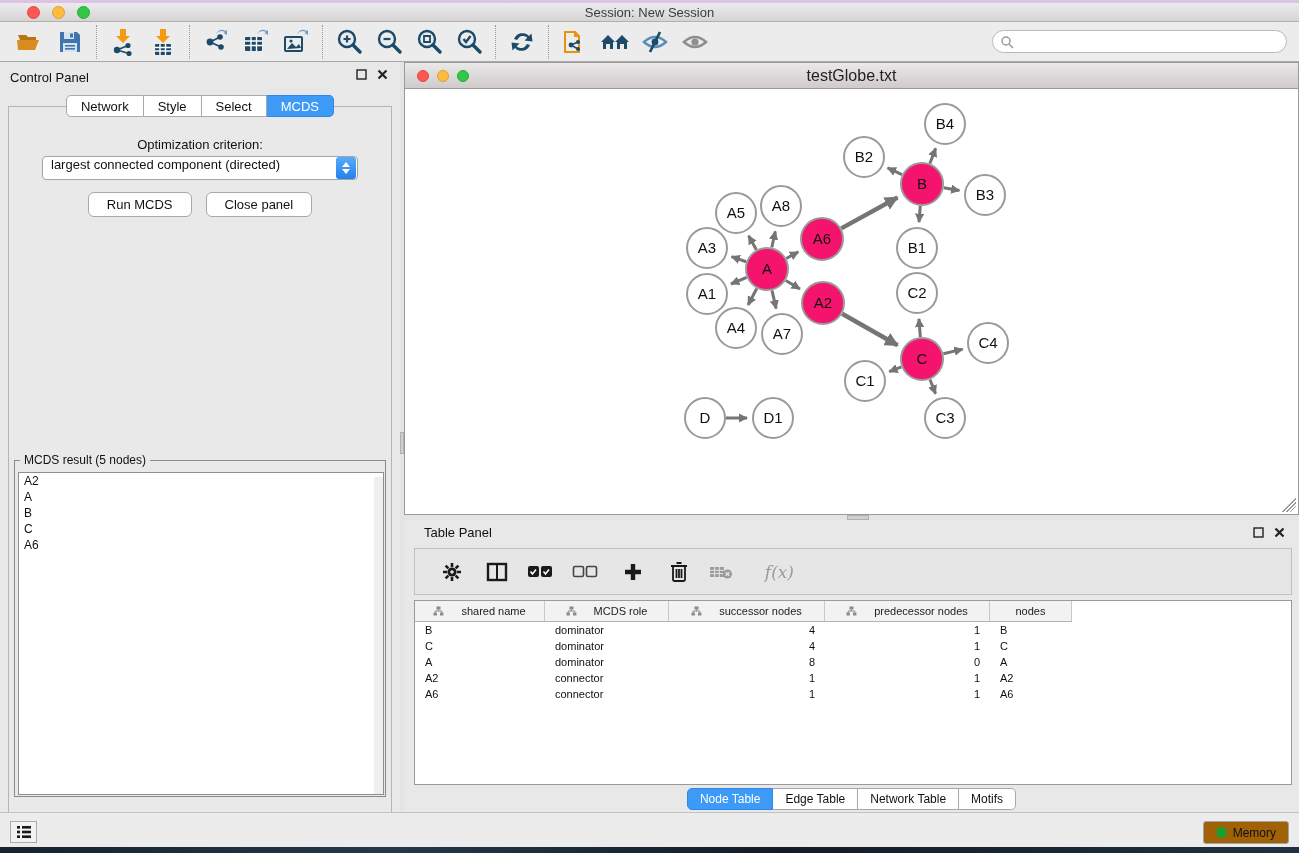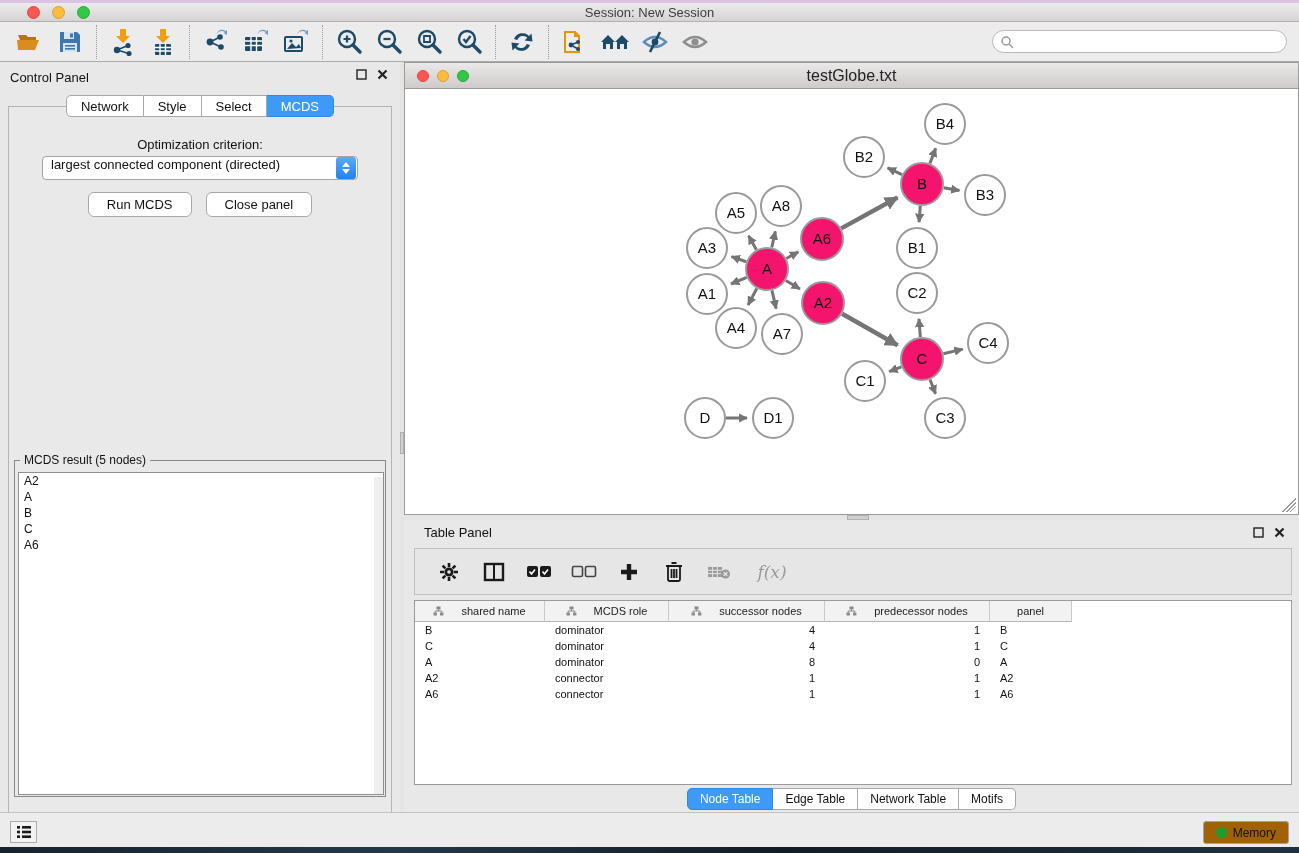--- a/index.html
+++ b/index.html
@@ -88,21 +88,21 @@
       linear-gradient(135deg, transparent 76%, #9a9a9a 76%, #9a9a9a 82%, transparent 82%); }
 
   
   .h-split { left:404px; top:515px; width:895px; height:5px; background:#e4e4e4; }
   .h-split .grip { position:absolute; left:443px; top:0; width:22px; height:5px; background:#cfcfcf; border:1px solid #b0b0b0; }
   .tp { left:404px; top:520px; width:895px; height:292px; background:#e8e8e8; }
   .tp-title { position:absolute; left:20px; top:5px; font-size:13px; color:#111; }
   .tp .panel-ctl { right:14px; top:7px; }
   .tp-toolbar { position:absolute; left:10px; top:28px; width:878px; height:47px;
     background:#e6e6e6; border:1px solid #c0c0c0; display:flex; align-items:center; gap:17px; padding-left:20px; }
-  .tp-icon { display:flex; align-items:center; justify-content:center; width:28px; height:28px; }
+  .tp-icon { display:flex; align-items:center; justify-content:flex-end; width:28px; height:28px; }
   .fx-label { font-family:"DejaVu Serif", serif; font-style:italic; font-size:17px; color:#9a9a9a; }
 
   .table-wrap { position:absolute; left:10px; top:80px; width:878px; height:185px; background:#ffffff; border:1px solid #9a9a9a; }
   .thead { display:flex; height:21px; }
   .th { background:#f2f2f2; border-right:1px solid #c9c9c9; border-bottom:1px solid #b5b5b5;
     display:flex; align-items:center; justify-content:center; gap:17px; font-size:11px; color:#222; }
   .col1{width:130px}.col2{width:124px}.col3{width:156px}.col4{width:165px}.col5{width:82px}
   .tr { display:flex; height:16px; }
   .td { font-size:11px; color:#111; display:flex; align-items:center; padding:0 10px; }
   .td.num { justify-content:flex-end; }
@@ -557,21 +557,21 @@
             <svg width="11" height="10" viewBox="0 0 11 10">
               <rect x="3.5" y="0.5" width="4" height="3" fill="#8a8a8a"></rect>
               <rect x="0.5" y="6.5" width="3.4" height="3" fill="#8a8a8a"></rect>
               <rect x="7" y="6.5" width="3.4" height="3" fill="#8a8a8a"></rect>
               <path d="M5.5 3.5 v1.5 M2.2 6.5 v-1.5 h6.6 v1.5" stroke="#8a8a8a" fill="none" stroke-width="1"></path>
             </svg>
           </span>
           <span>predecessor nodes</span>
         </div>
         <div class="th col5">
-          <span>panel</span>
+          <span>nodes</span>
         </div>
       </div>
     <div id="table-body">
         <div class="tr">
           <div class="td col1">B</div>
           <div class="td col2">dominator</div>
           <div class="td col3 num">4</div>
           <div class="td col4 num">1</div>
           <div class="td col5">B</div>
         </div>

